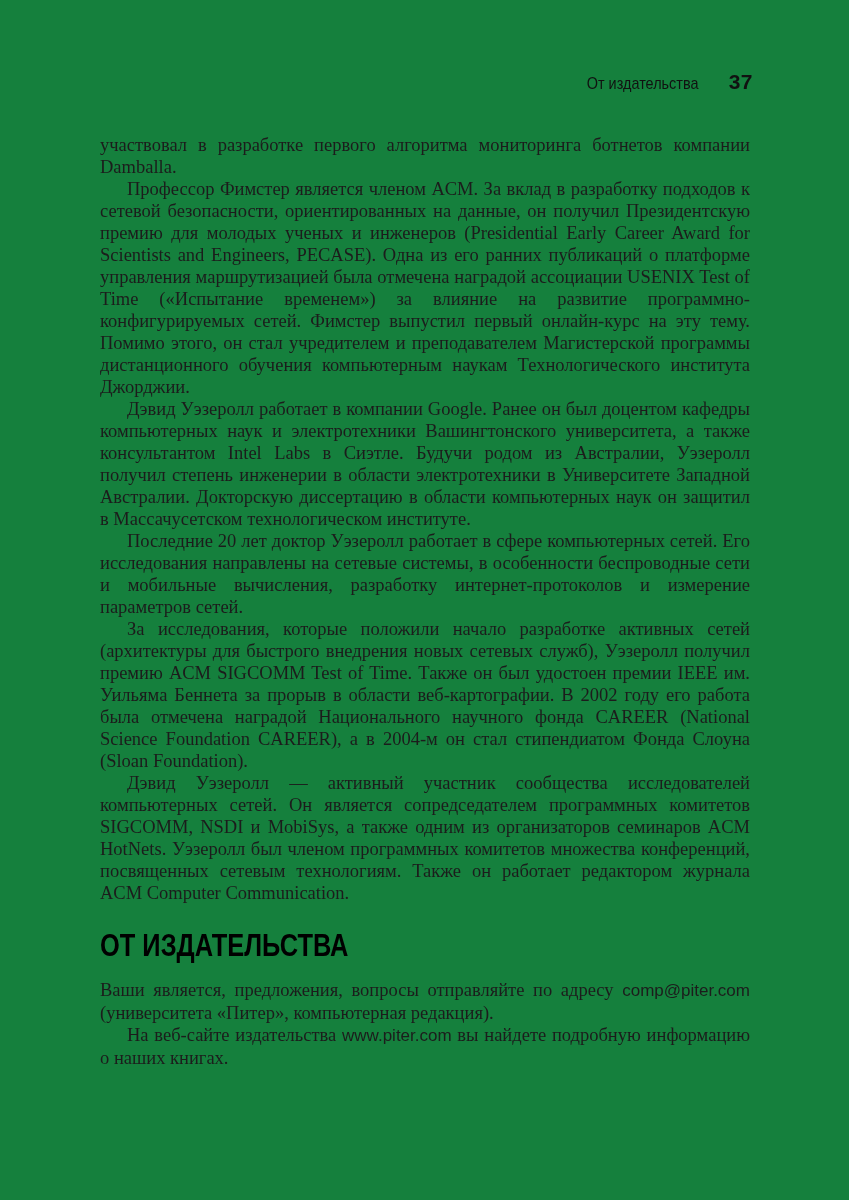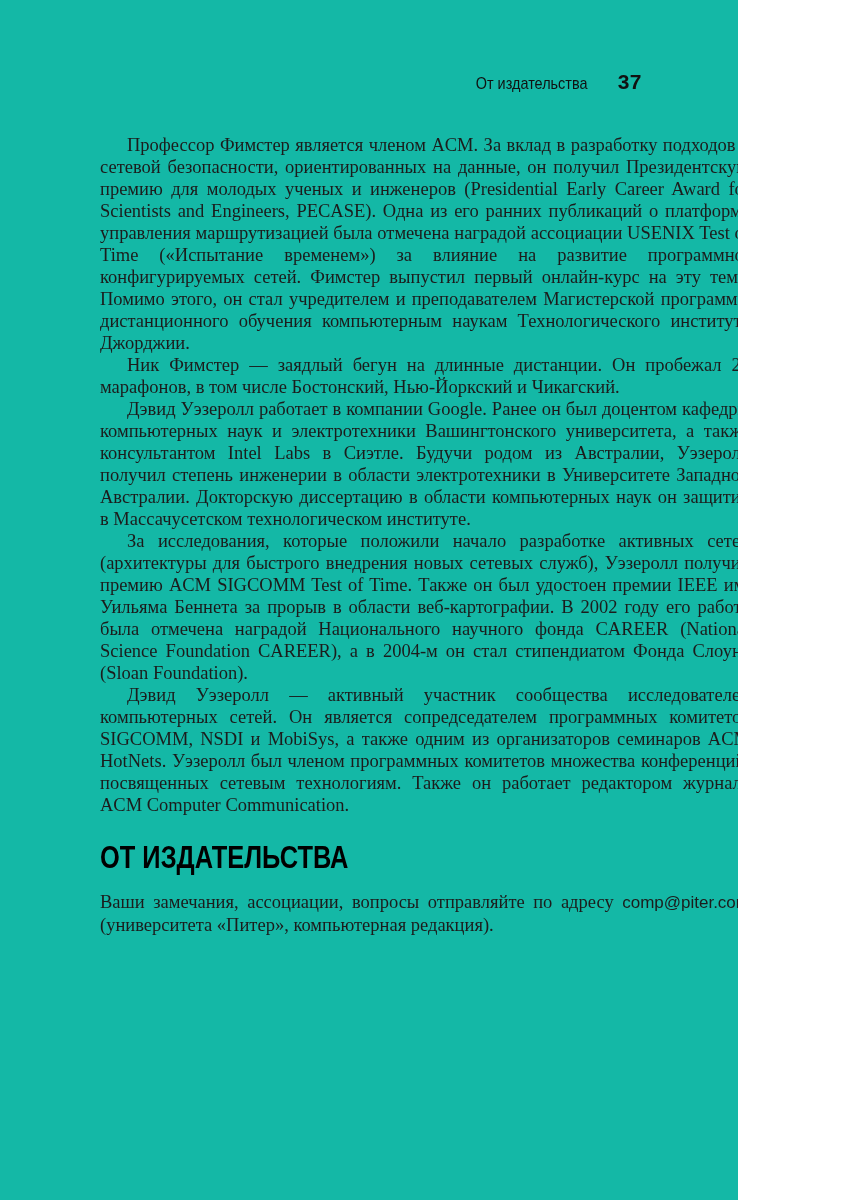--- a/index.html
+++ b/index.html
@@ -2,27 +2,26 @@
 <html lang="ru"><head>
 <meta charset="utf-8">
 <style>
   html, body {
     margin: 0;
     padding: 0;
     background: #ffffff;
   }
   .page {
     position: relative;
-    width: 715px;
+    width: 849px;
     height: 1200px;
-    background: #14b8a6;
+    background: #15803d;
     font-family: "Liberation Serif", serif;
     color: #1c1c1c;
     overflow: hidden;
-    padding-left: 23px;
   }
   .running-header {
     position: absolute;
     top: 70px;
     right: 96px;
     display: flex;
     align-items: baseline;
     gap: 30px;
     font-family: "Liberation Sans", sans-serif;
     color: #111111;
@@ -79,32 +78,34 @@
 
 <div class="page">
 
   <header class="running-header">
     <span class="running-title">От издательства</span>
     <span class="page-number">37</span>
   </header>
 
   <main class="text-column">
 
+    <p class="par"><span>участвовал в разработке первого алгоритма мониторинга ботнетов компании Damballa.</span></p>
 
     <p class="par indent"><span>Профессор Фимстер является членом ACM. За вклад в разработку подходов к сетевой безопасности, ориентированных на данные, он получил Президентскую премию для молодых ученых и инженеров (Presidential Early Career Award for Scientists and Engineers, PECASE). Одна из его ранних публикаций о платформе управления маршрутизацией была отмечена наградой ассоциации USENIX Test of Time («Испытание временем») за влияние на развитие программно-конфигурируемых сетей. Фимстер выпустил первый онлайн-курс на эту тему. Помимо этого, он стал учредителем и преподавателем Магистерской программы дистанционного обучения компьютерным наукам Технологического института Джорджии.</span></p>
 
-    <p class="par indent"><span>Ник Фимстер — заядлый бегун на длинные дистанции. Он пробежал 20 марафонов, в том числе Бостонский, Нью-Йоркский и Чикагский.</span></p>
 
     <p class="par indent"><span class="bold">Дэвид Уэзеролл</span><span> работает в компании Google. Ранее он был доцентом кафедры компьютерных наук и электротехники Вашингтонского университета, а также консультантом Intel Labs в Сиэтле. Будучи родом из Австралии, Уэзеролл получил степень инженерии в области электротехники в Университете Западной Австралии. Докторскую диссертацию в области компьютерных наук он защитил в Массачусетском технологическом институте.</span></p>
 
+    <p class="par indent"><span>Последние 20 лет доктор Уэзеролл работает в сфере компьютерных сетей. Его исследования направлены на сетевые системы, в особенности беспроводные сети и мобильные вычисления, разработку интернет-протоколов и измерение параметров сетей.</span></p>
 
     <p class="par indent"><span>За исследования, которые положили начало разработке активных сетей (архитектуры для быстрого внедрения новых сетевых служб), Уэзеролл получил премию ACM SIGCOMM Test of Time. Также он был удостоен премии IEEE им. Уильяма Беннета за прорыв в области веб-картографии. В 2002 году его работа была отмечена наградой Национального научного фонда CAREER (National Science Foundation CAREER), а в 2004-м он стал стипендиатом Фонда Слоуна (Sloan Foundation).</span></p>
 
     <p class="par indent"><span>Дэвид Уэзеролл — активный участник сообщества исследователей компьютерных сетей. Он является сопредседателем программных комитетов SIGCOMM, NSDI и MobiSys, а также одним из организаторов семинаров ACM HotNets. Уэзеролл был членом программных комитетов множества конференций, посвященных сетевым технологиям. Также он работает редактором журнала ACM Computer Communication.</span></p>
 
     <h1 class="section-heading">ОТ ИЗДАТЕЛЬСТВА</h1>
 
-    <p class="par"><span>Ваши замечания, ассоциации, вопросы отправляйте по адресу </span><span class="sans">comp@piter.com</span><span> (университета «Питер», компьютерная редакция).</span></p>
+    <p class="par"><span>Ваши является, предложения, вопросы отправляйте по адресу </span><span class="sans">comp@piter.com</span><span> (университета «Питер», компьютерная редакция).</span></p>
 
 
+    <p class="par indent"><span>На веб-сайте издательства </span><span class="sans">www.piter.com</span><span> вы найдете подробную информацию о наших книгах.</span></p>
 
   </main>
 </div>
 
 </body></html>

